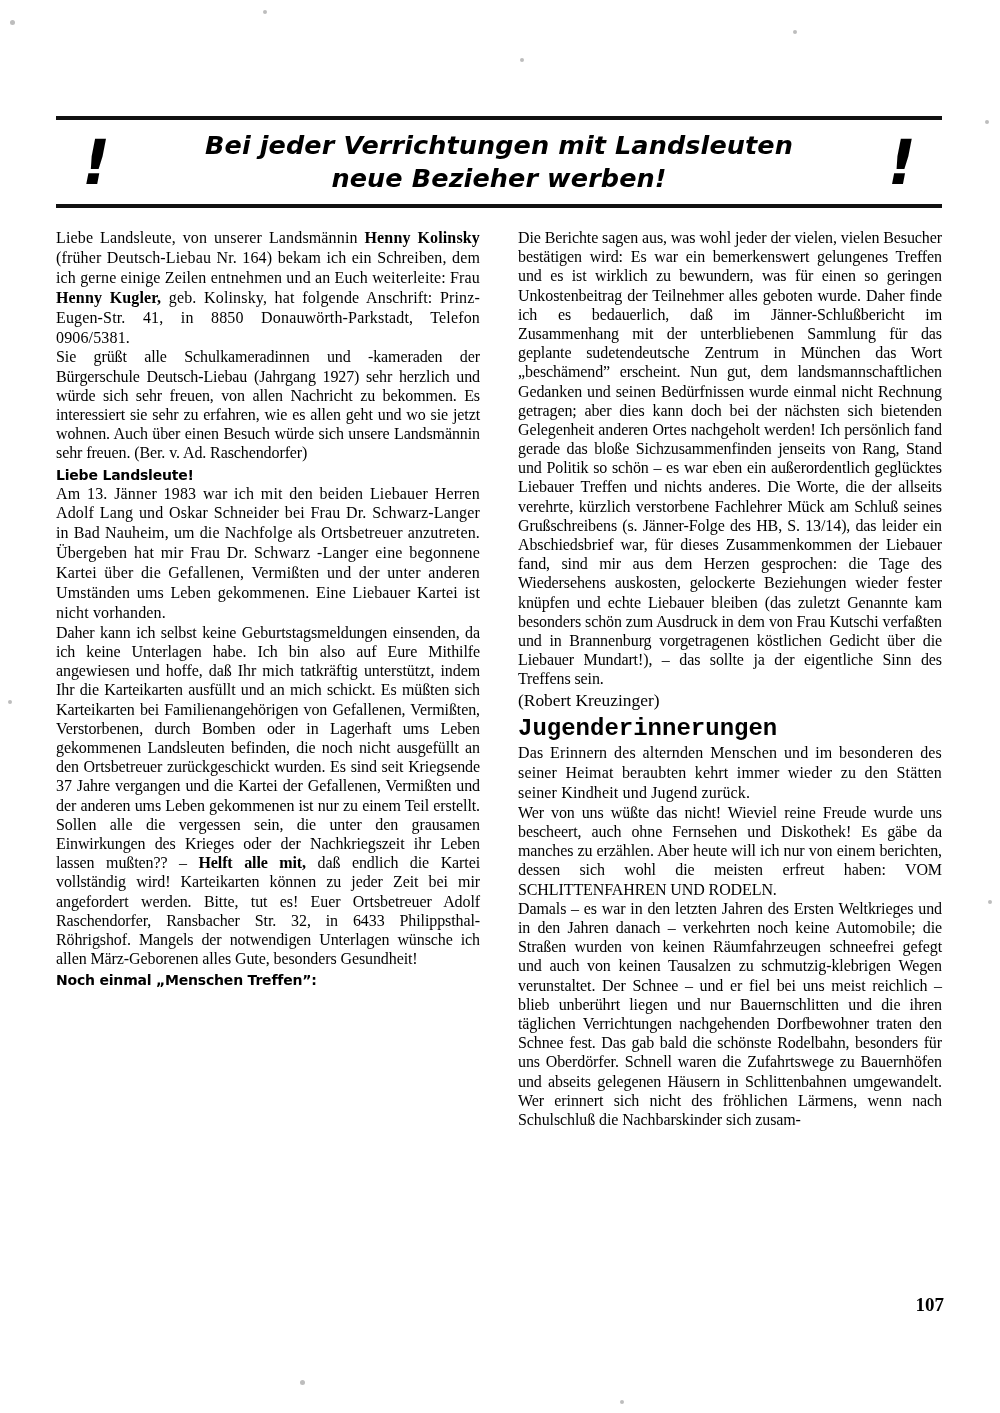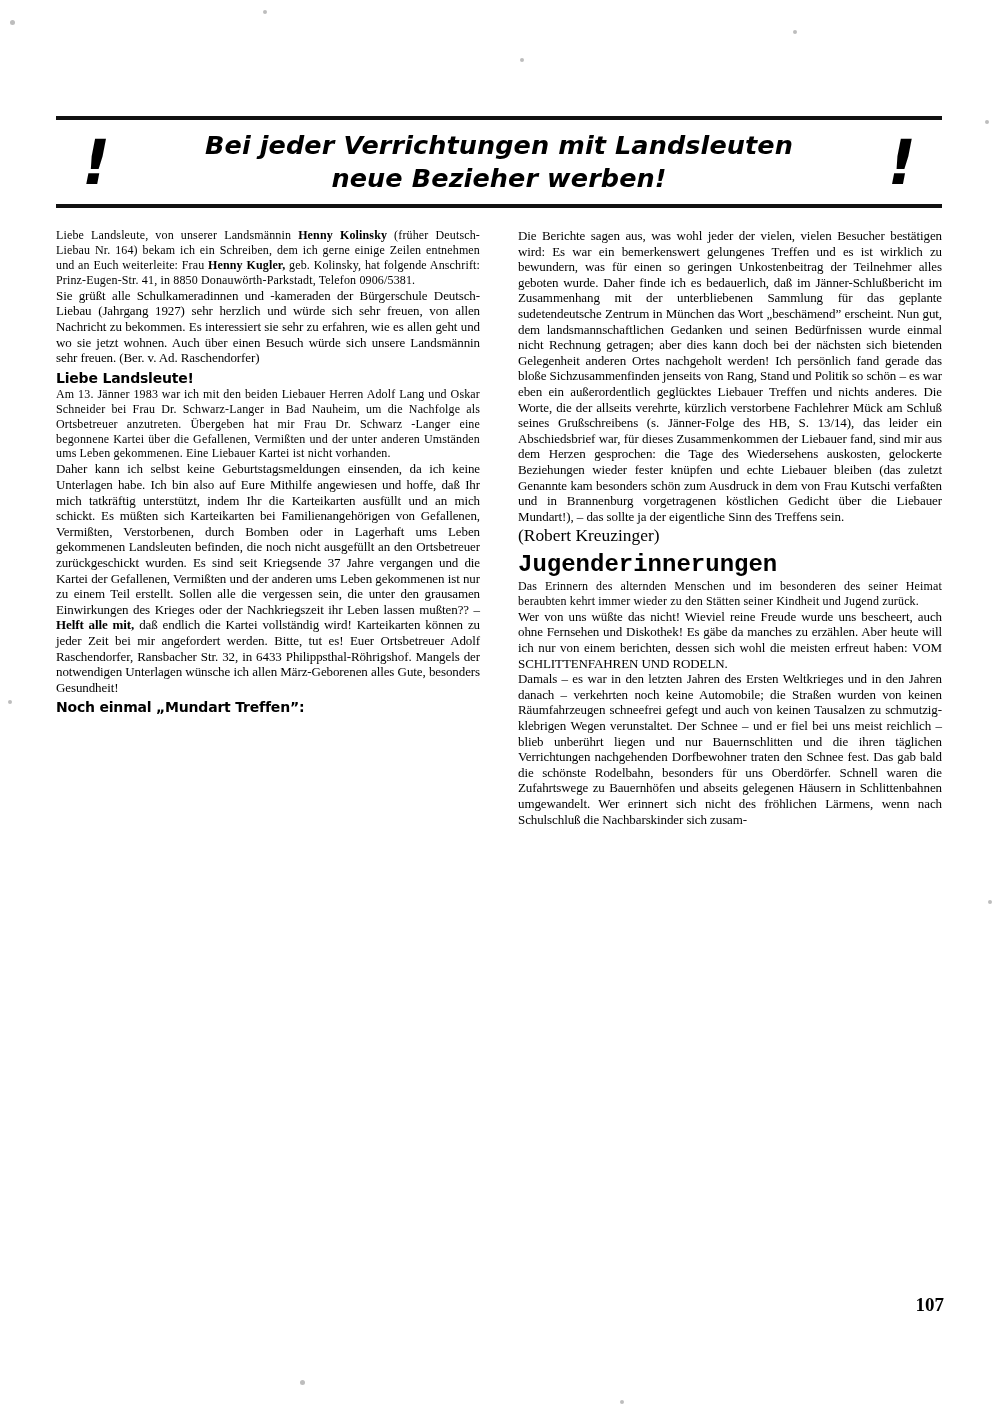--- a/index.html
+++ b/index.html
@@ -78,26 +78,26 @@
 
   p {
     margin: 0;
     font-size: 17.1px;
     line-height: 1.245;
     text-align: justify;
     -webkit-hyphens: manual;
     hyphens: manual;
   }
   p.wide {
-    font-size: 12px;
+    font-size: 16px;
     line-height: 1.245;
     letter-spacing: 0.15px;
   }
   p.narrow {
-    font-size: 13px;
+    font-size: 16px;
     line-height: 1.20;
     letter-spacing: -0.1px;
   }
   b, .bold { font-weight: bold; }
 
   h3.sub {
     margin: 4px 0 1px 0;
     font-family: "DejaVu Sans", sans-serif;
     font-size: 14px;
     font-weight: bold;
@@ -158,21 +158,21 @@
     <p class="wide"><span>Liebe Landsleute, von unserer Landsmännin </span><b>Henny Kolinsky</b><span> (früher Deutsch-Liebau Nr. 164) bekam ich ein Schreiben, dem ich gerne einige Zeilen entnehmen und an Euch weiterleite: Frau </span><b>Henny Kugler,</b><span> geb. Kolinsky, hat folgende Anschrift: Prinz-Eugen-Str. 41, in 8850 Donauwörth-Parkstadt, Telefon 0906/5381.</span></p>
 
     <p class="narrow">Sie grüßt alle Schulkameradinnen und -kameraden der Bürgerschule Deutsch-Liebau (Jahrgang 1927) sehr herzlich und würde sich sehr freuen, von allen Nachricht zu bekommen. Es interessiert sie sehr zu erfahren, wie es allen geht und wo sie jetzt wohnen. Auch über einen Besuch würde sich unsere Landsmännin sehr freuen. (Ber. v. Ad. Raschendorfer)</p>
 
     <h3 class="sub">Liebe Landsleute!</h3>
 
     <p class="wide">Am 13. Jänner 1983 war ich mit den beiden Liebauer Herren Adolf Lang und Oskar Schneider bei Frau Dr. Schwarz-Langer in Bad Nauheim, um die Nachfolge als Ortsbetreuer anzutreten. Übergeben hat mir Frau Dr. Schwarz -Langer eine begonnene Kartei über die Gefallenen, Vermißten und der unter anderen Umständen ums Leben gekommenen. Eine Liebauer Kartei ist nicht vorhanden.</p>
 
     <p class="narrow"><span>Daher kann ich selbst keine Geburtstagsmeldungen einsenden, da ich keine Unterlagen habe. Ich bin also auf Eure Mithilfe angewiesen und hoffe, daß Ihr mich tatkräftig unterstützt, indem Ihr die Karteikarten ausfüllt und an mich schickt. Es müßten sich Karteikarten bei Familienangehörigen von Gefallenen, Vermißten, Verstorbenen, durch Bomben oder in Lagerhaft ums Leben gekommenen Landsleuten befinden, die noch nicht ausgefüllt an den Ortsbetreuer zurückgeschickt wurden. Es sind seit Kriegsende 37 Jahre vergangen und die Kartei der Gefallenen, Vermißten und der anderen ums Leben gekommenen ist nur zu einem Teil erstellt. Sollen alle die vergessen sein, die unter den grausamen Einwirkungen des Krieges oder der Nachkriegszeit ihr Leben lassen mußten?? – </span><b>Helft alle mit,</b><span> daß endlich die Kartei vollständig wird! Karteikarten können zu jeder Zeit bei mir angefordert werden. Bitte, tut es! Euer Ortsbetreuer Adolf Raschendorfer, Ransbacher Str. 32, in 6433 Philippsthal-Röhrigshof. Mangels der notwendigen Unterlagen wünsche ich allen März-Geborenen alles Gute, besonders Gesundheit!</span></p>
 
-    <h3 class="sub">Noch einmal „Mundart Treffen”:</h3>
+    <h3 class="sub">Noch einmal „Menschen Treffen”:</h3>
 
   </div>
 
   <div class="col right">
 
     <p class="narrow">Die Berichte sagen aus, was wohl jeder der vielen, vielen Besucher bestätigen wird: Es war ein bemerkenswert gelungenes Treffen und es ist wirklich zu bewundern, was für einen so geringen Unkostenbeitrag der Teilnehmer alles geboten wurde. Daher finde ich es bedauerlich, daß im Jänner-Schlußbericht im Zusammenhang mit der unterbliebenen Sammlung für das geplante sudetendeutsche Zentrum in München das Wort „beschämend” erscheint. Nun gut, dem landsmannschaftlichen Gedanken und seinen Bedürfnissen wurde einmal nicht Rechnung getragen; aber dies kann doch bei der nächsten sich bietenden Gelegenheit anderen Ortes nachgeholt werden! Ich persönlich fand gerade das bloße Sichzusammenfinden jenseits von Rang, Stand und Politik so schön – es war eben ein außerordentlich geglücktes Liebauer Treffen und nichts anderes. Die Worte, die der allseits verehrte, kürzlich verstorbene Fachlehrer Mück am Schluß seines Grußschreibens (s. Jänner-Folge des HB, S. 13/14), das leider ein Abschiedsbrief war, für dieses Zusammenkommen der Liebauer fand, sind mir aus dem Herzen gesprochen: die Tage des Wiedersehens auskosten, gelockerte Beziehungen wieder fester knüpfen und echte Liebauer bleiben (das zuletzt Genannte kam besonders schön zum Ausdruck in dem von Frau Kutschi verfaßten und in Brannenburg vorgetragenen köstlichen Gedicht über die Liebauer Mundart!), – das sollte ja der eigentliche Sinn des Treffens sein.</p>
 
     <p class="signature">(Robert Kreuzinger)</p>
 
     <h3 class="sub serif">Jugenderinnerungen</h3>

